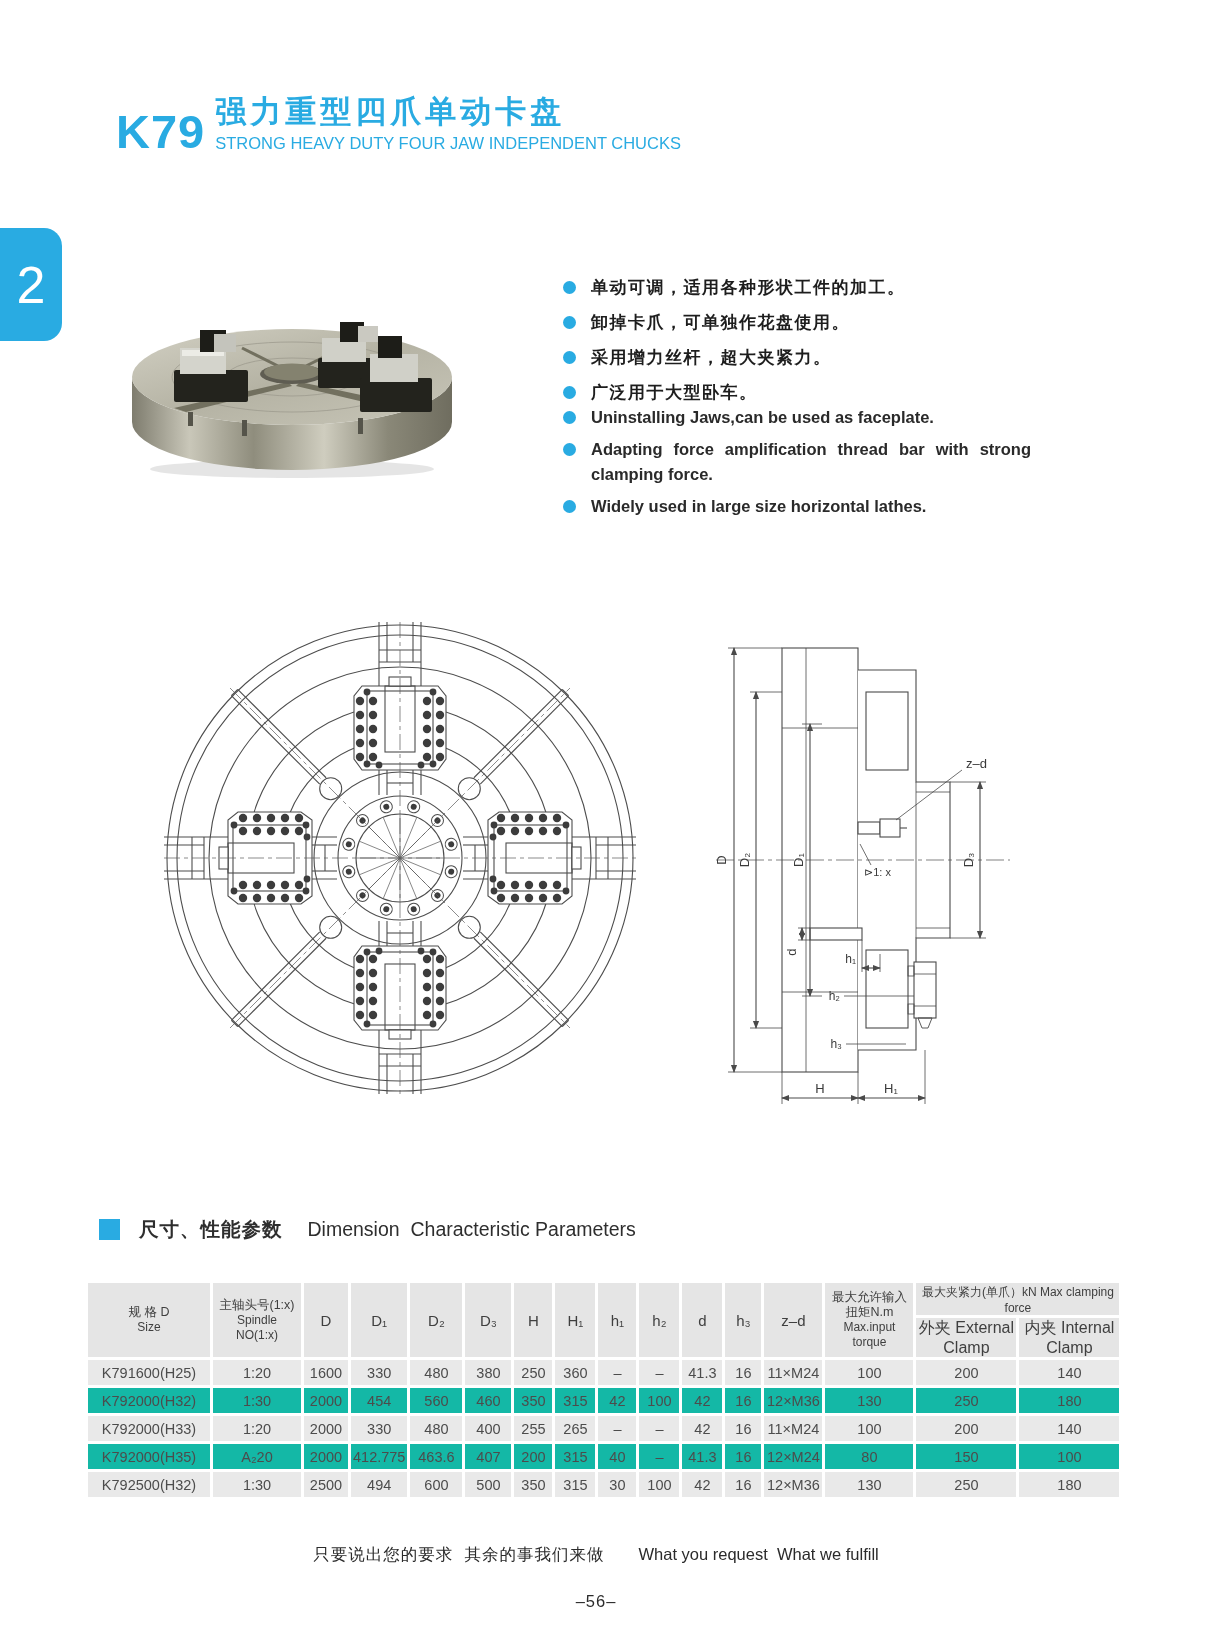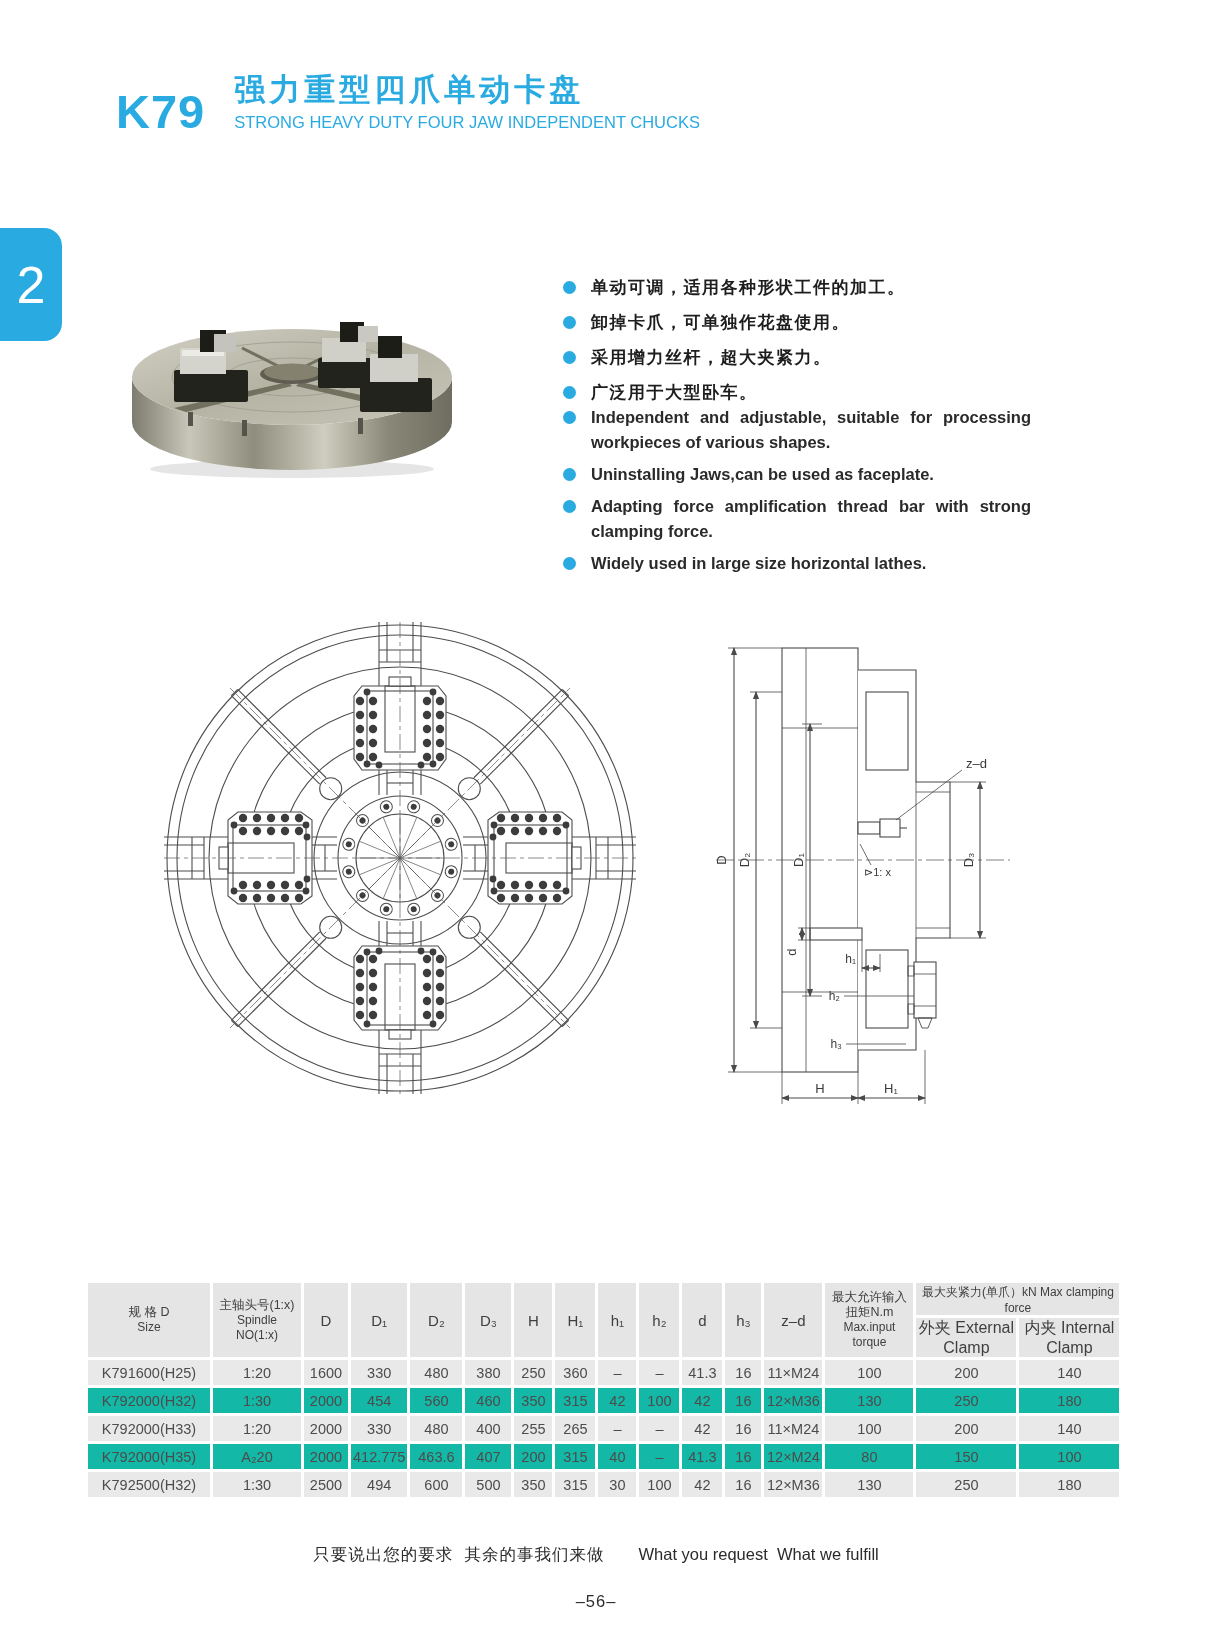--- a/index.html
+++ b/index.html
@@ -5,23 +5,23 @@
   html,body{margin:0;padding:0;background:#fff;}
   .page{position:relative;width:1207px;height:1649px;background:#fff;overflow:hidden;
         font-family:"Liberation Sans",sans-serif;color:#222;}
 
   
   .chapter-tab{position:absolute;left:0;top:228px;width:62px;height:113px;background:#29abe2;
                border-radius:0 18px 18px 0;display:flex;align-items:center;justify-content:center;}
   .chapter-tab span{color:#fff;font-size:52px;font-weight:400;line-height:1;}
 
   
-  .header{position:absolute;left:116px;top:72px;display:flex;}
+  .header{position:absolute;left:116px;top:92px;display:flex;align-items:center;}
   .model{color:#29abe2;font-size:47px;font-weight:700;letter-spacing:1px;line-height:1;margin-top:16px;}
-  .titles{margin-left:29px;}
+  .titles{margin-left:10px;}
   .title-zh{color:#29abe2;font-size:31px;font-weight:700;letter-spacing:4px;line-height:1.15;}
   .title-en{color:#29abe2;font-size:16.5px;margin-top:5px;}
 
   
   .photo{position:absolute;left:122px;top:292px;width:340px;height:190px;}
 
   
   .features{position:absolute;list-style:none;margin:0;padding:0;}
   .features li{display:flex;align-items:flex-start;font-weight:bold;}
   .features .dot{width:13px;height:13px;border-radius:50%;background:#29abe2;flex:0 0 13px;margin-right:15px;}
@@ -145,24 +145,20 @@
       <li>
         <span class="dot"></span>
         <span class="txt">采用增力丝杆，超大夹紧力。</span>
       </li>
       <li>
         <span class="dot"></span>
         <span class="txt">广泛用于大型卧车。</span>
       </li>
     </ul>
   <ul class="features features-en">
-      <li>
-        <span class="dot"></span>
-        <span class="txt">Independent and adjustable, suitable for processing workpieces of various shapes.</span>
-      </li>
       <li>
         <span class="dot"></span>
         <span class="txt">Uninstalling Jaws,can be used as faceplate.</span>
       </li>
       <li>
         <span class="dot"></span>
         <span class="txt">Adapting force amplification thread bar with strong clamping force.</span>
       </li>
       <li>
         <span class="dot"></span>
@@ -345,20 +341,25 @@
         <text transform="rotate(-90 86 320)" x="86" y="320" text-anchor="middle" font-size="13">d</text>
         <text x="146" y="331" text-anchor="end" font-size="12">h₁</text>
         <text x="130" y="368" text-anchor="end" font-size="12">h₂</text>
         <text x="132" y="416" text-anchor="end" font-size="12">h₃</text>
         <text x="110" y="461" text-anchor="middle" font-size="13">H</text>
         <text x="181" y="461" text-anchor="middle" font-size="13">H₁</text>
       </g>
     </svg>
   </div>
 
+  <div class="section-heading">
+    <span class="sq"></span>
+    <span class="h-zh">尺寸、性能参数</span>
+    <span class="h-en">Dimension  Characteristic Parameters</span>
+  </div>
 
   <table class="params">
     <colgroup>
       <col style="width:122px">
         <col style="width:88px">
         <col style="width:44px">
         <col style="width:56px">
       <col style="width:52px">
         <col style="width:46px">
         <col style="width:38px">

